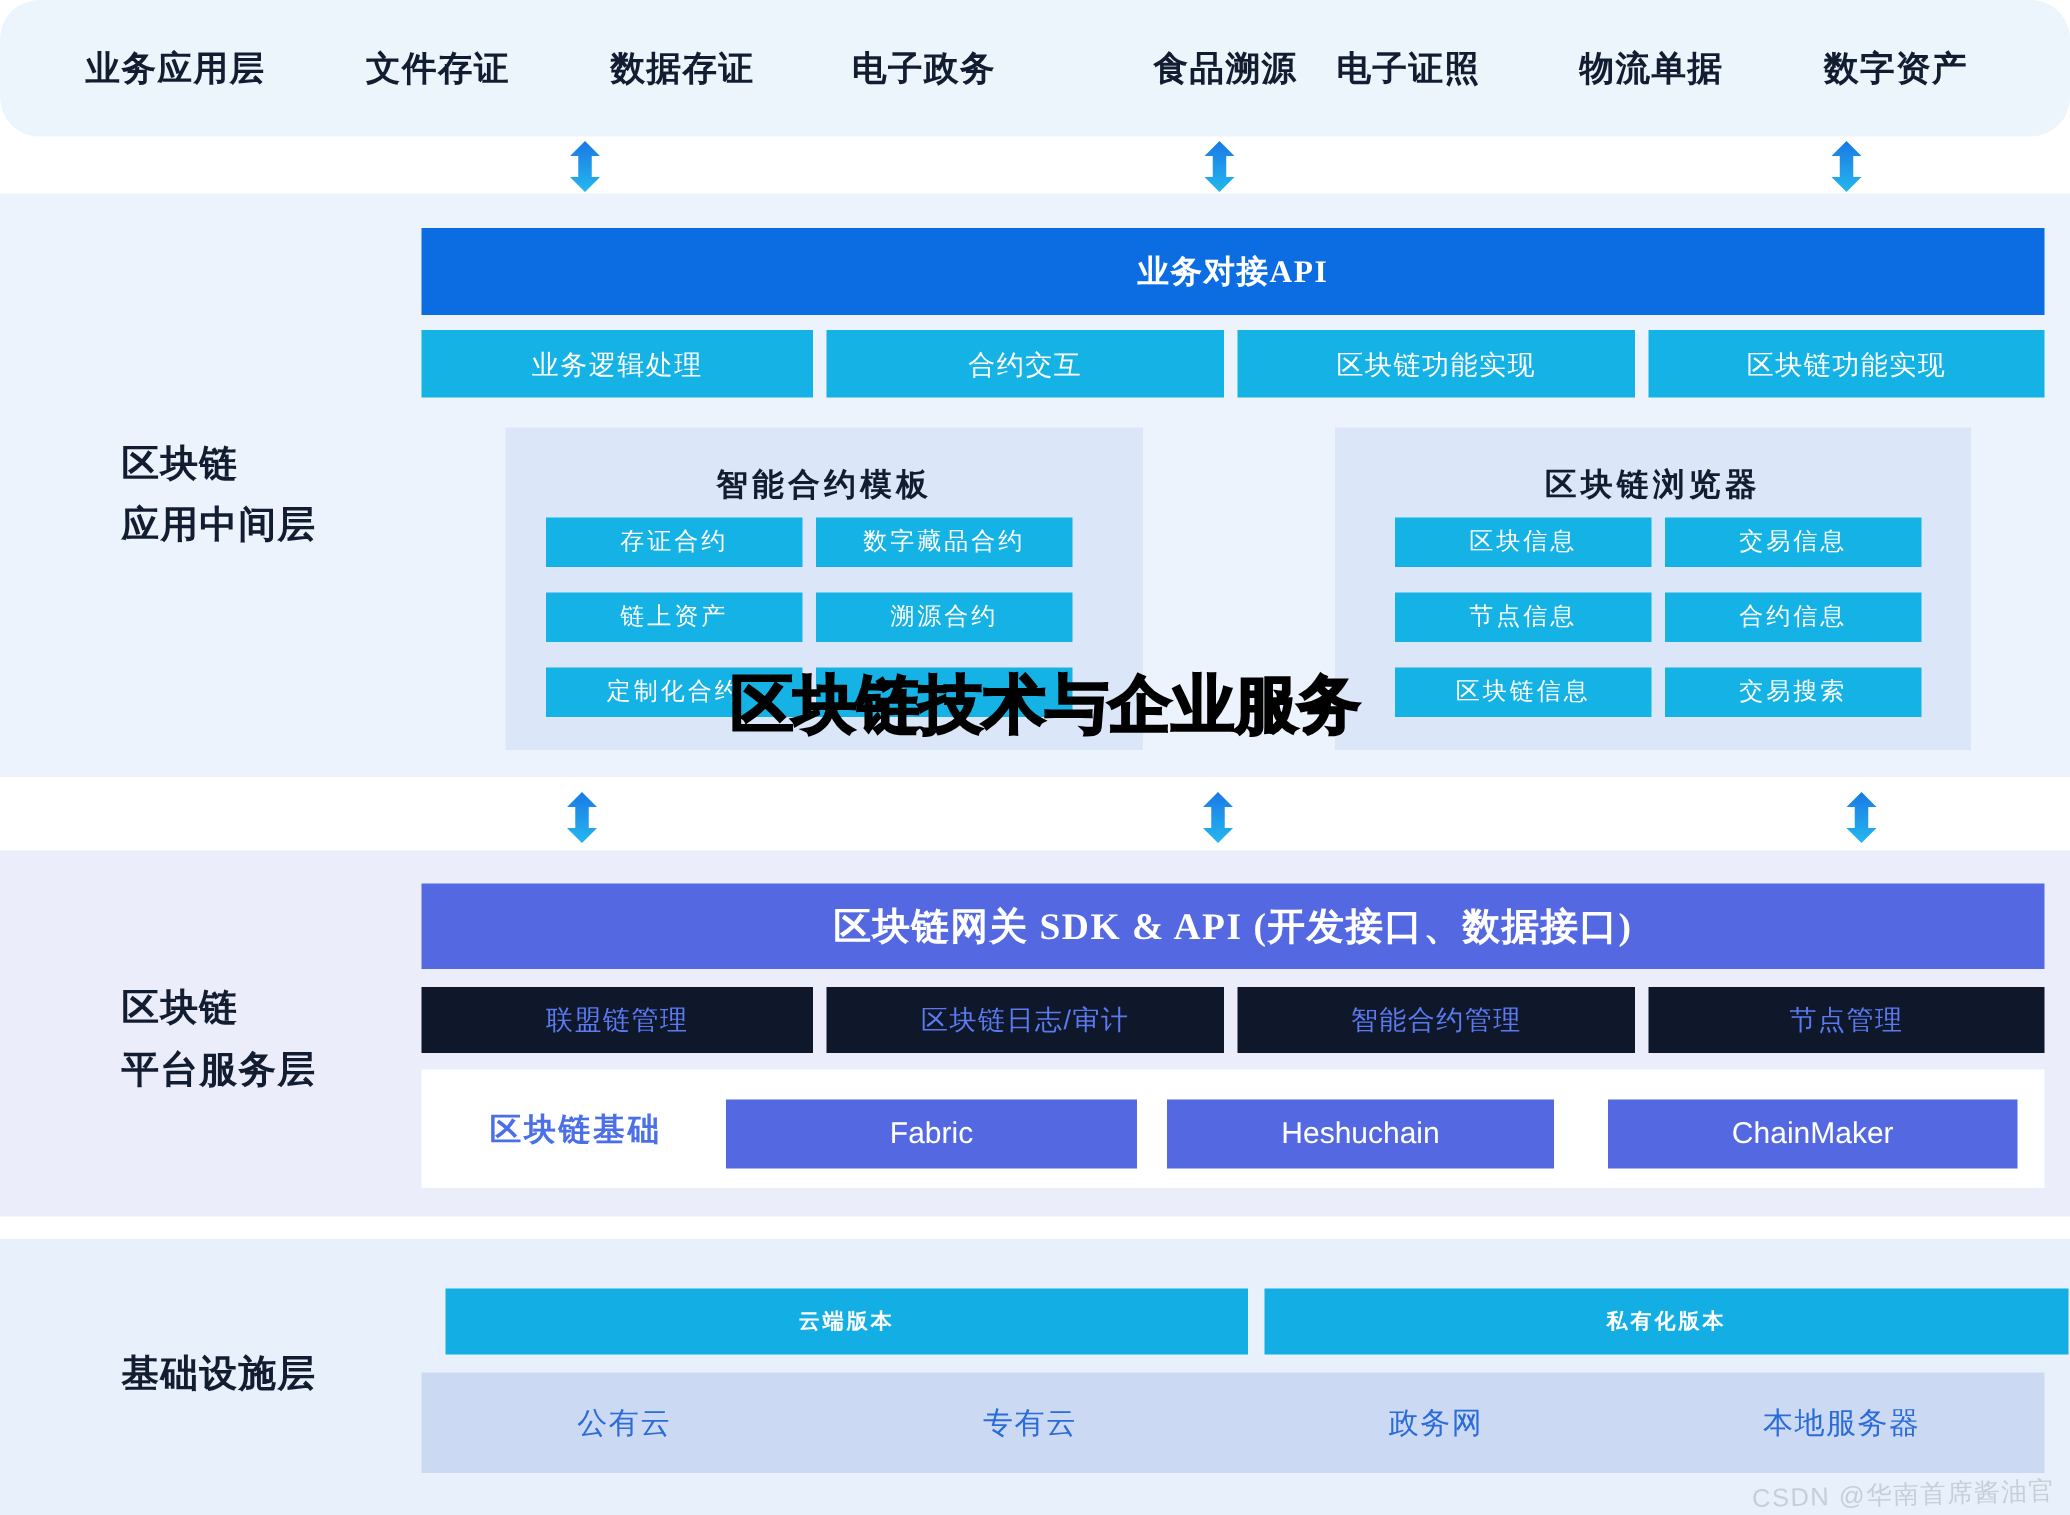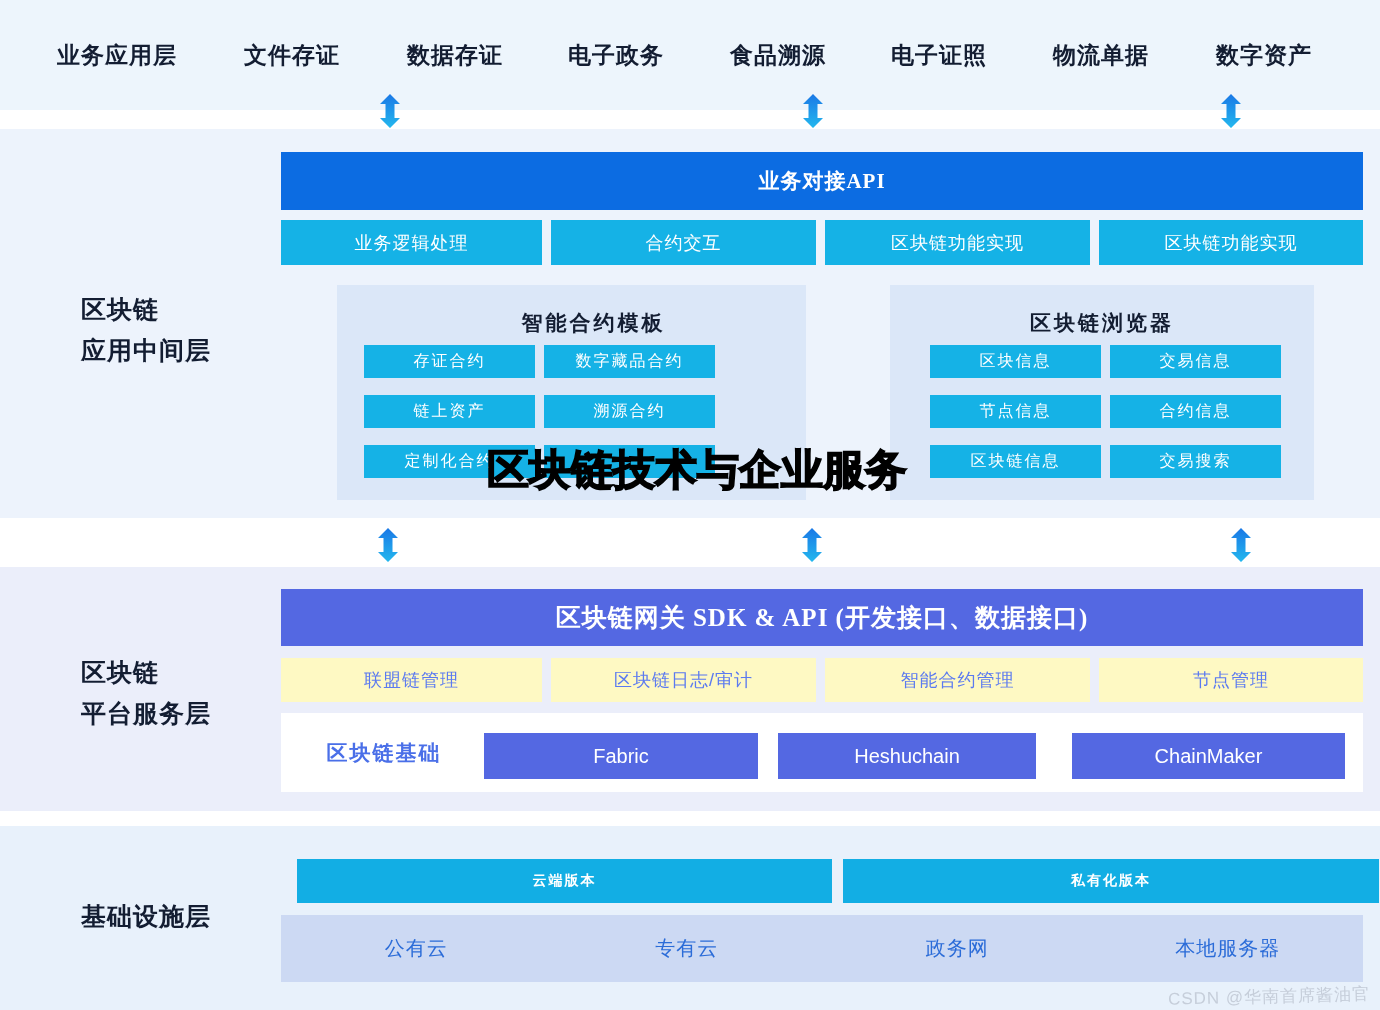--- a/index.html
+++ b/index.html
@@ -1,21 +1,21 @@
 <!DOCTYPE html>
 <html><head>
 <meta charset="utf-8">
 <style>
   html,body{margin:0;padding:0;background:#ffffff;}
   body{font-family:"Liberation Sans","DejaVu Sans",sans-serif;}
   .canvas{position:relative;width:1380px;height:1010px;background:#ffffff;overflow:hidden;}
 
   
   .band{position:absolute;left:0;width:1380px;}
-  #topband{top:0;height:110px;background:#edf5fc;}
+  #topband{top:0;height:91px;background:#edf5fc;border-radius:26px;}
   #sec1{top:129px;height:389px;background:#edf3fc;}
   #sec2{top:567px;height:244px;background:#ebeefa;}
   #sec3{top:826px;height:184px;background:#e8f1fb;}
 
   
   .tb{position:absolute;top:50%;transform:translate(-50%,-50%);font-size:23px;font-weight:bold;
       color:#131d32;letter-spacing:1px;white-space:nowrap;}
 
   
   .arrow{position:absolute;width:22px;height:34px;}
@@ -28,35 +28,35 @@
   .bar{position:absolute;display:flex;align-items:center;justify-content:center;color:#fff;
       font-weight:bold;white-space:nowrap;letter-spacing:1px;font-family:Liberation Serif, serif;}
 
   
   #apibar{left:281px;top:23px;width:1082px;height:58px;background:#0c6ce2;font-size:21px;}
   .fbox{position:absolute;top:91px;height:45px;background:#15b2e6;color:#fff;font-size:18px;
       display:flex;align-items:center;justify-content:center;letter-spacing:1px;}
   .f1{left:281px;width:261px}.f2{left:551px;width:265px}.f3{left:825px;width:265px}.f4{left:1099px;width:264px}
 
   .panel{position:absolute;top:156px;height:215px;background:#dbe7f8;}
-  #cpanel{left:337px;width:425px;padding-left:44px;}
+  #cpanel{left:337px;width:425px;}
   #epanel{left:890px;width:424px;}
   .ptitle{padding-top:24px;text-align:center;font-size:21px;font-weight:bold;color:#131d32;letter-spacing:3px;}
   .pbox{position:absolute;width:171px;height:33px;background:#15b2e6;color:#fff;font-size:16px;
       display:flex;align-items:center;justify-content:center;letter-spacing:2px;font-family:Liberation Mono, monospace;}
   .pc1{left:27px}.pc2{left:207px}
   .ec1{left:40px}.ec2{left:220px}
   .pr1{top:60px}.pr2{top:110px}.pr3{top:160px}
 
   .overlay-title{position:absolute;left:487px;top:313px;font-size:42px;font-weight:900;color:#000;
       -webkit-text-stroke:1.6px #000;white-space:nowrap;}
 
   
   #sdkbar{left:281px;top:22px;width:1082px;height:57px;background:#5468e2;font-size:25px;}
-  .mbox{position:absolute;top:91px;height:44px;background:#fef9c3;color:#5b7af0;font-size:18px;
+  .mbox{position:absolute;top:91px;height:44px;background:#0f172a;color:#5b7af0;font-size:18px;
       display:flex;align-items:center;justify-content:center;letter-spacing:1px;}
   .whitestrip{position:absolute;left:281px;top:146px;width:1082px;height:79px;background:#ffffff;}
   #baselabel{position:absolute;left:36px;top:0;width:134px;height:100%;display:flex;align-items:center;
       justify-content:center;font-size:21px;font-weight:bold;color:#4a6fe8;letter-spacing:2px;}
   .chainbox{position:absolute;top:20px;height:46px;background:#5468e2;color:#fff;font-size:20px;
       display:flex;align-items:center;justify-content:center;}
   .cb1{left:203px;width:274px}.cb2{left:497px;width:258px}.cb3{left:791px;width:273px}
 
   
   .vbar{position:absolute;top:33px;height:44px;background:#12aee4;color:#fff;font-weight:bold;font-size:14px;
@@ -82,21 +82,21 @@
   </defs>
 </svg>
 
 <div class="canvas">
 
   <div class="band" id="topband">
     <span class="tb" style="left:117px">业务应用层</span>
     <span class="tb" style="left:292px">文件存证</span>
     <span class="tb" style="left:455px">数据存证</span>
     <span class="tb" style="left:616px">电子政务</span>
-    <span class="tb" style="left:778px">食品溯源</span>
+    <span class="tb" style="left:817px">食品溯源</span>
     <span class="tb" style="left:939px">电子证照</span>
     <span class="tb" style="left:1101px">物流单据</span>
     <span class="tb" style="left:1264px">数字资产</span>
   </div>
 
   <svg class="arrow" style="left:379px;top:94px" viewBox="0 0 22 34">
       <path fill="url(#ag)" d="M11 0 L21 10 H15.5 V24 H21 L11 34 L1 24 H6.5 V10 H1 Z"></path>
     </svg>
   <svg class="arrow" style="left:802px;top:94px" viewBox="0 0 22 34">
       <path fill="url(#ag)" d="M11 0 L21 10 H15.5 V24 H21 L11 34 L1 24 H6.5 V10 H1 Z"></path>

